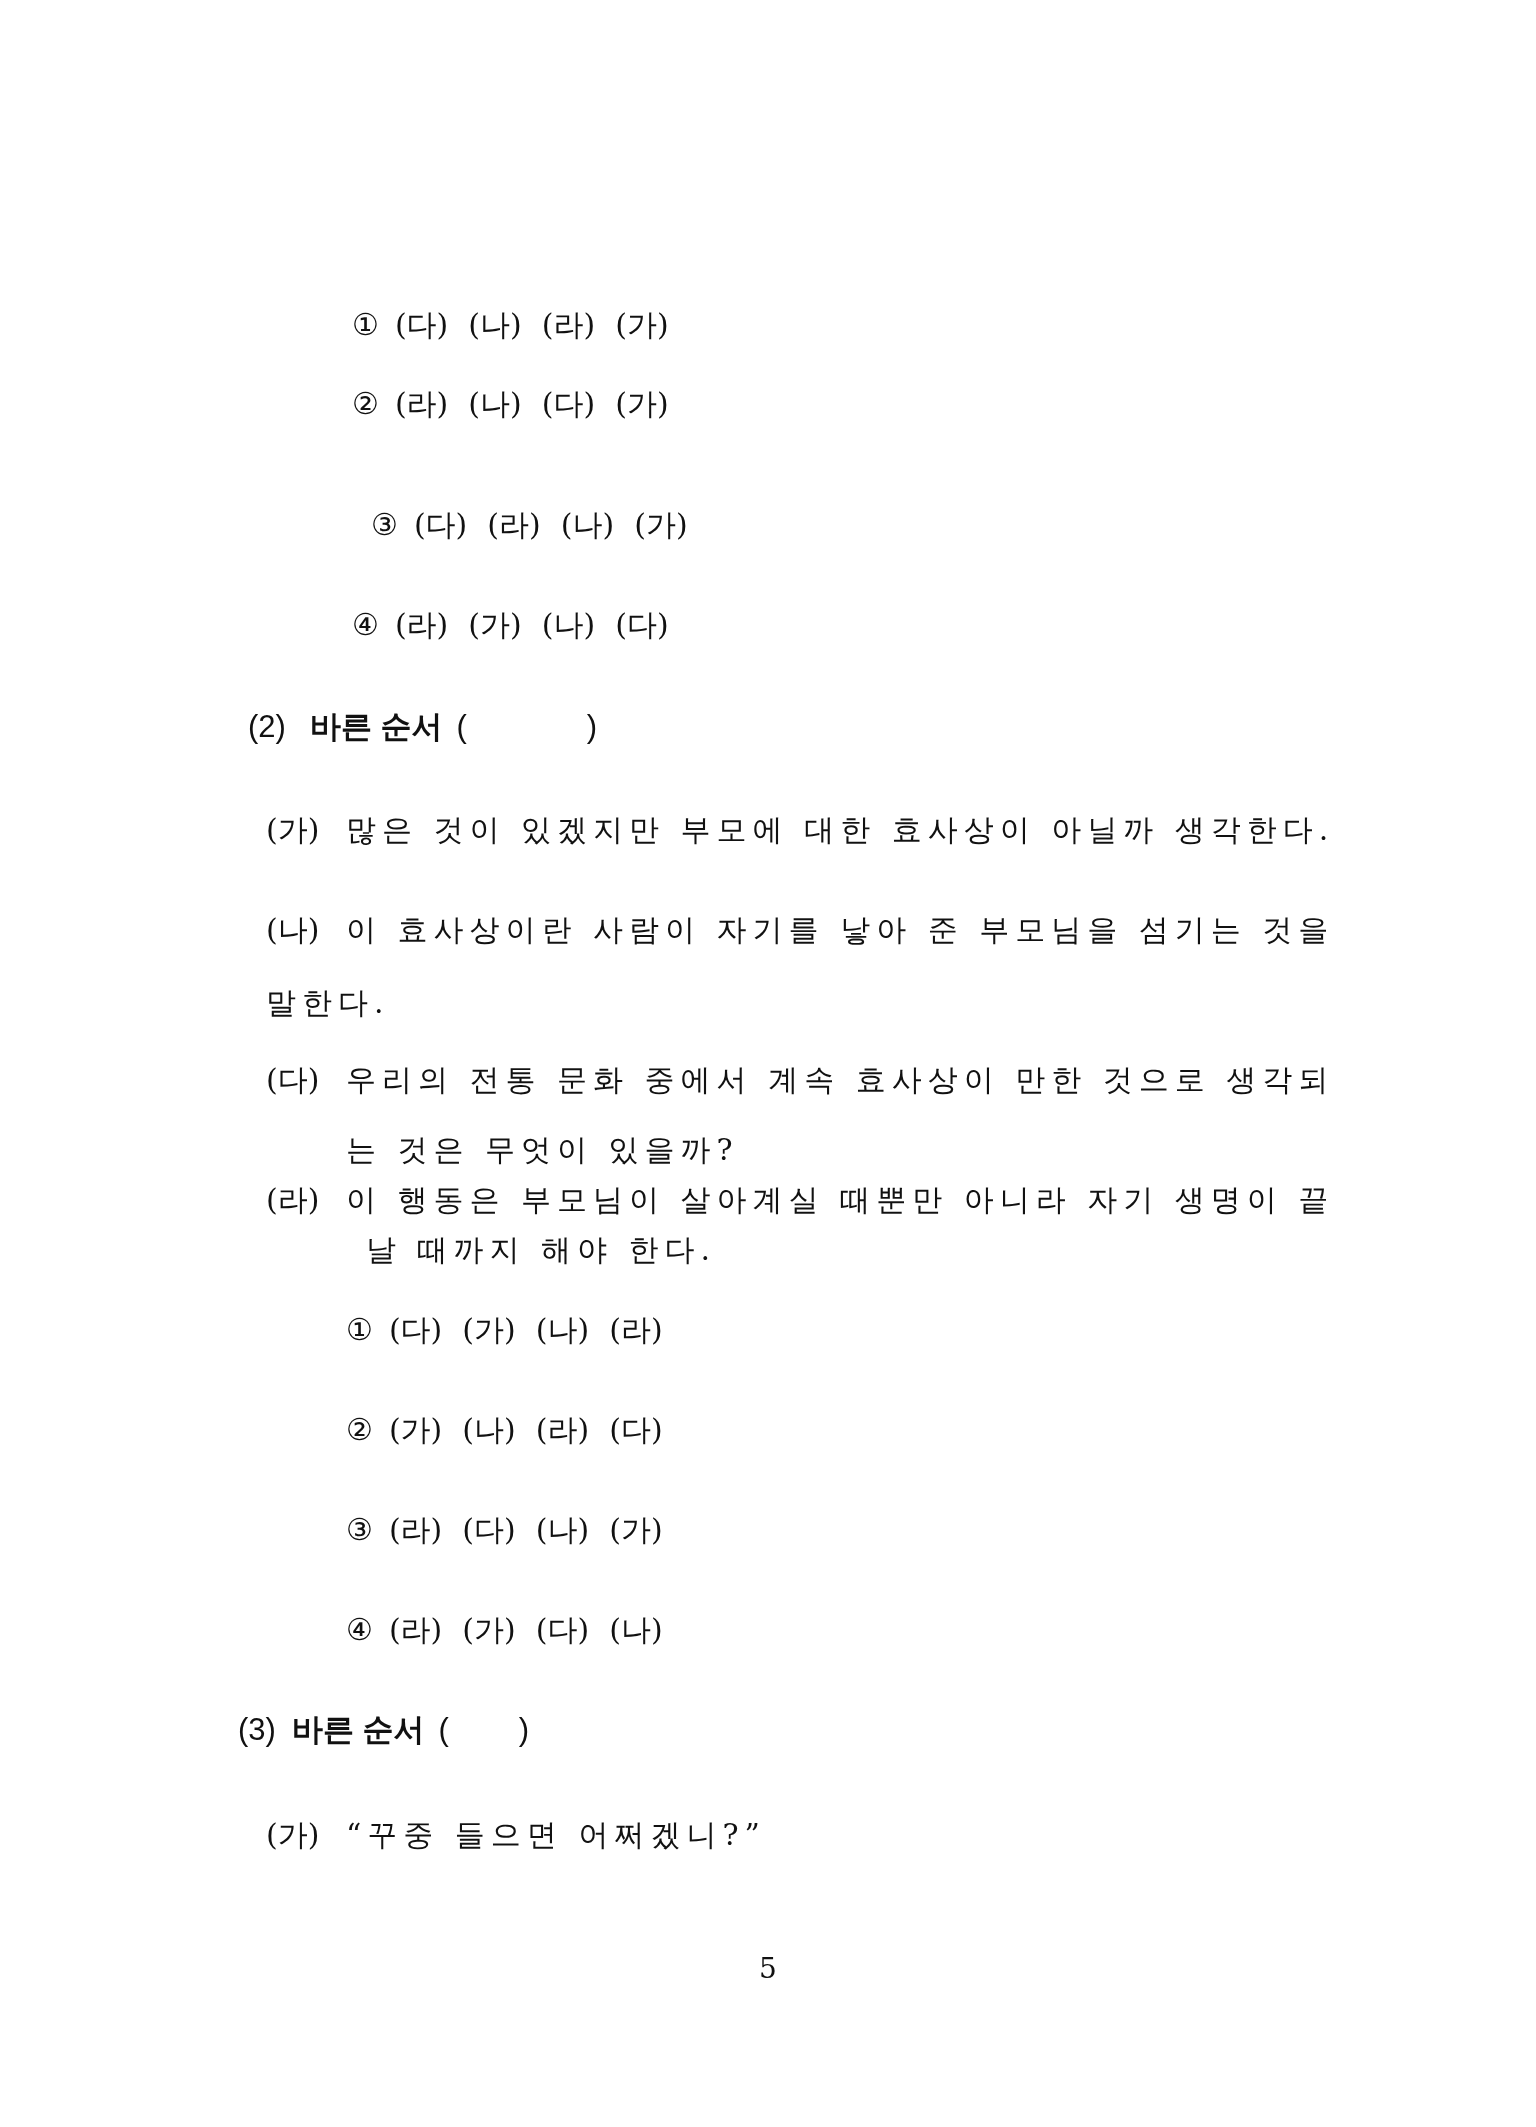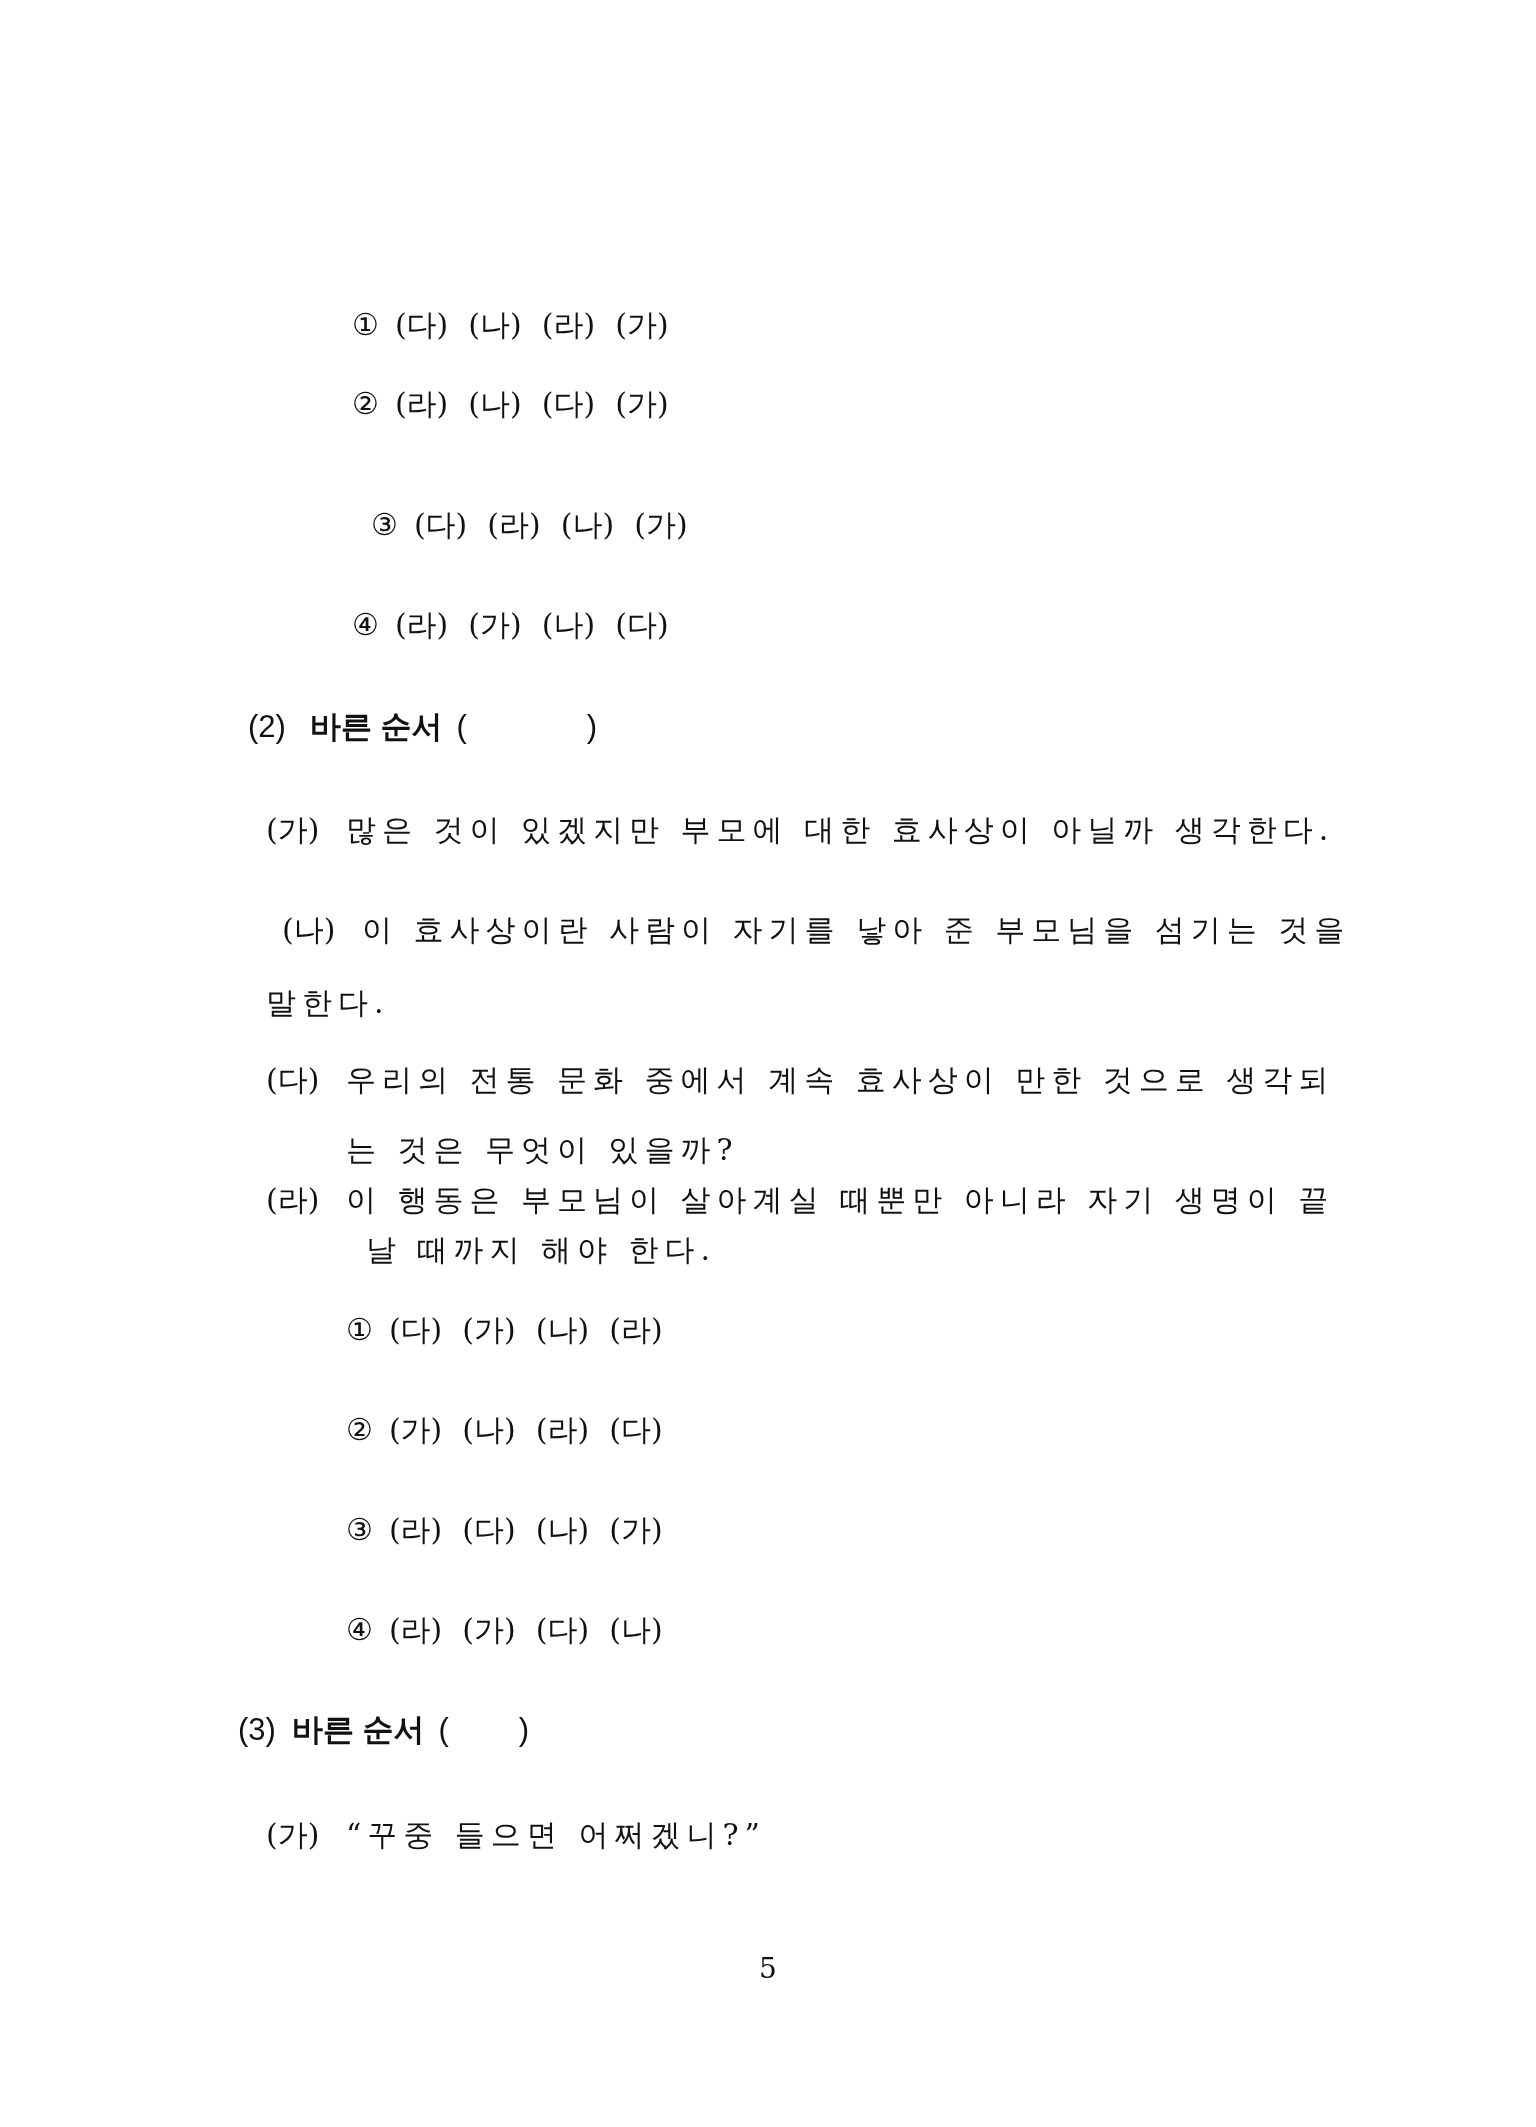--- a/index.html
+++ b/index.html
@@ -31,21 +31,21 @@
 </div>
 
 <div class="ln head" style="left:248px; top:707px;">
   <span style="font-weight:normal; margin-right:24px;">(2)</span><span style="margin-right:14px;">바른 순서</span><span style="font-weight:normal;">(</span><span class="paren-blank" style="width:120px;"></span><span style="font-weight:normal;">)</span>
 </div>
 
 <div class="ln" style="left:266px; top:810px;">
   <span class="lbl">(가)</span><span class="body-txt">많은 것이 있겠지만 부모에 대한 효사상이 아닐까 생각한다.</span>
 </div>
 
-<div class="ln" style="left:266px; top:910px;margin-left:16px;">
+<div class="ln" style="left:266px; top:910px;">
   <span class="lbl">(나)</span><span class="body-txt">이 효사상이란 사람이 자기를 낳아 준 부모님을 섬기는 것을</span>
 </div>
 <div class="ln" style="left:266px; top:983px;">
   <span class="body-txt">말한다.</span>
 </div>
 
 <div class="ln" style="left:266px; top:1060px;">
   <span class="lbl">(다)</span><span class="body-txt">우리의 전통 문화 중에서 계속 효사상이 만한 것으로 생각되</span>
 </div>
 <div class="ln" style="left:346px; top:1130px;">

